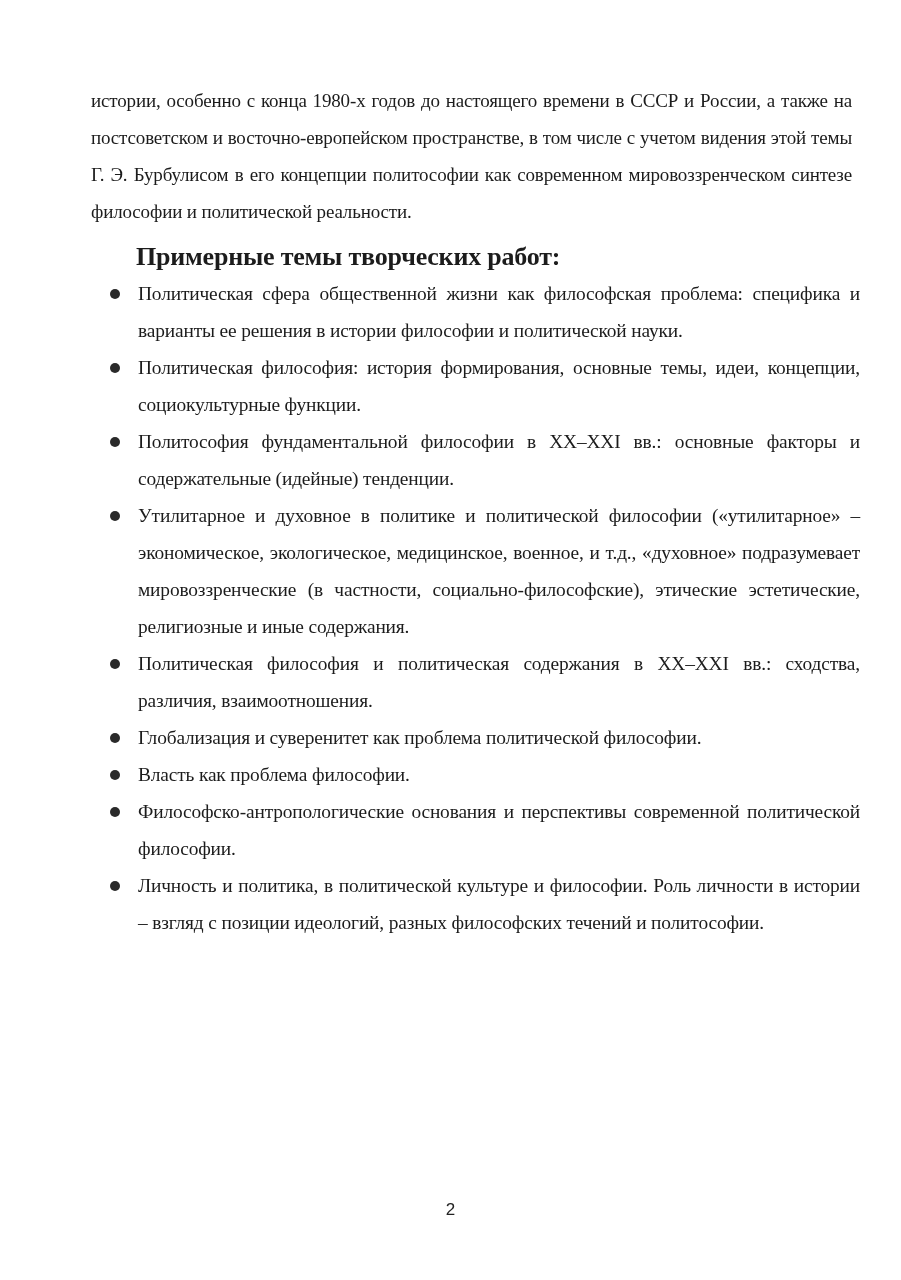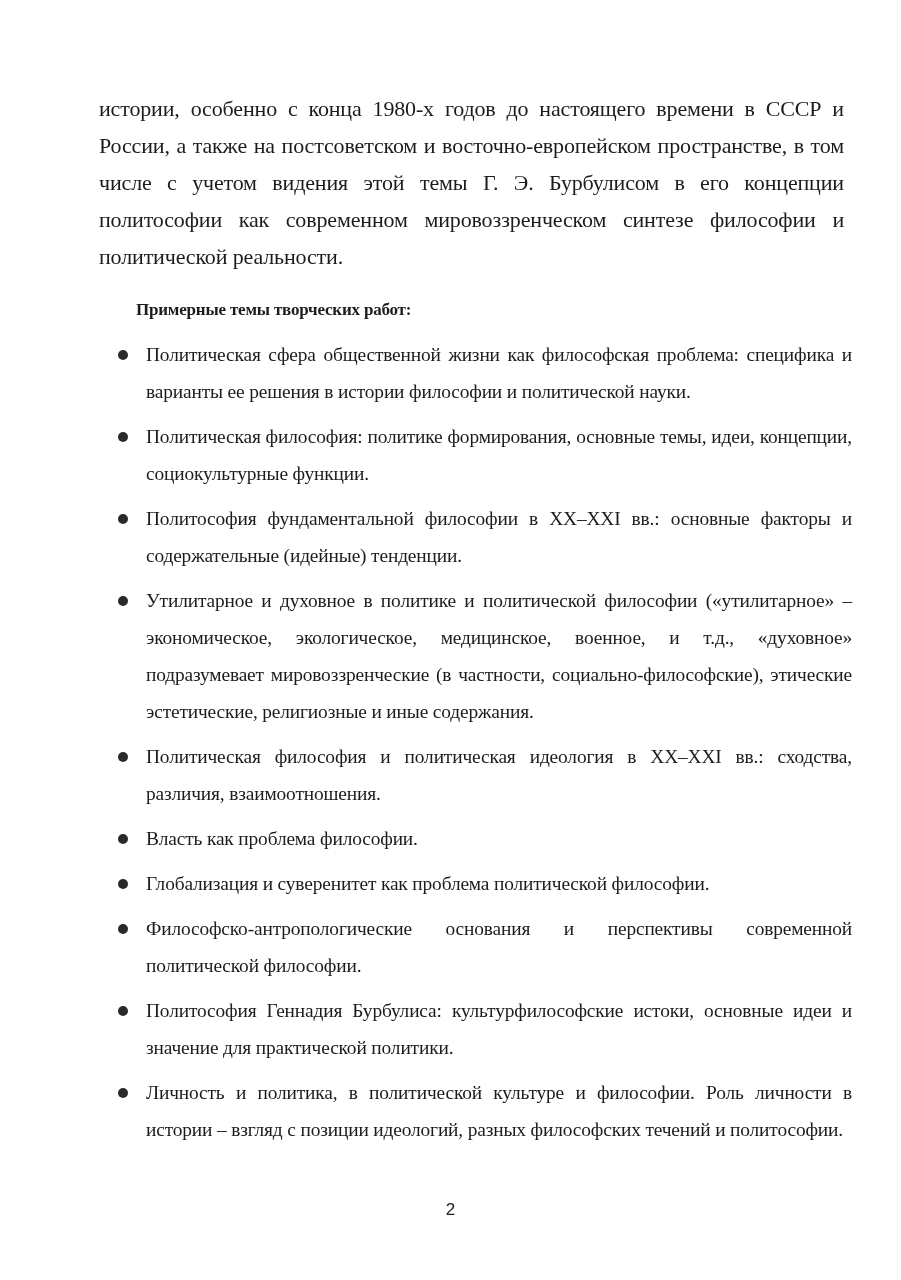--- a/index.html
+++ b/index.html
@@ -10,46 +10,46 @@
     overflow: hidden;
     font-family: "Liberation Serif", "DejaVu Serif", serif;
     color: #1c1c1c;
   }
   .page {
     position: absolute;
     left: 83px; top: 74px;
     width: 777px;
   }
   .para {
-    font-size: 22px;
+    font-size: 19px;
     line-height: 37px;
     text-align: justify;
-    margin: 16px;
+    margin: 8px;
     letter-spacing: -0.15px;
   }
   .heading {
-    font-size: 17px;
+    font-size: 26px;
     line-height: 37px;
     font-weight: bold;
     margin: 0 0 0 53px;
     letter-spacing: -0.2px;
   }
   ul.topics {
     list-style: none;
     margin: 0;
     padding: 0;
   }
   ul.topics li {
     position: relative;
     padding-left: 55px;
     font-size: 19.4px;
     line-height: 37px;
     text-align: justify;
     letter-spacing: -0.15px;
-    margin: 8px;
+    margin: 0;
   }
   ul.topics li + li { margin-top: 0px; }
   .bullet {
     position: absolute;
     left: 27px; top: 14px;
     width: 10px; height: 10px;
     border-radius: 50%;
     background: #2a2a2a;
   }
   .page-number {
@@ -63,25 +63,24 @@
   }
 </style>
 </head>
 <body>
 
 <div class="page">
   <p class="para">истории, особенно с конца 1980-х годов до настоящего времени в СССР и России, а также на постсоветском и восточно-европейском пространстве, в том числе с учетом видения этой темы Г. Э. Бурбулисом в его концепции политософии как современном мировоззренческом синтезе философии и политической реальности.</p>
   <p class="heading">Примерные темы творческих работ:</p>
   <ul class="topics">
     <li><span class="bullet"></span><span>Политическая сфера общественной жизни как философская проблема: специфика и варианты ее решения в истории философии и политической науки.</span></li>
-    <li><span class="bullet"></span><span>Политическая философия: политике формирования, основные темы, идеи, концепции, социокультурные функции.</span></li>
+    <li><span class="bullet"></span><span>Политическая философия: история формирования, основные темы, идеи, концепции, социокультурные функции.</span></li>
     <li><span class="bullet"></span><span>Политософия фундаментальной философии в XX–XXI вв.: основные факторы и содержательные (идейные) тенденции.</span></li>
     <li><span class="bullet"></span><span>Утилитарное и духовное в политике и политической философии («утилитарное» – экономическое, экологическое, медицинское, военное, и т.д., «духовное» подразумевает мировоззренческие (в частности, социально-философские), этические эстетические, религиозные и иные содержания.</span></li>
-    <li><span class="bullet"></span><span>Политическая философия и политическая идеология в XX–XXI вв.: сходства, различия, взаимоотношения.</span></li>
+    <li><span class="bullet"></span><span>Политическая философия и политическая содержания в XX–XXI вв.: сходства, различия, взаимоотношения.</span></li>
+    <li><span class="bullet"></span><span>Глобализация и суверенитет как проблема политической философии.</span></li>
     <li><span class="bullet"></span><span>Власть как проблема философии.</span></li>
-    <li><span class="bullet"></span><span>Глобализация и суверенитет как проблема политической философии.</span></li>
     <li><span class="bullet"></span><span>Философско-антропологические основания и перспективы современной политической философии.</span></li>
-    <li><span class="bullet"></span><span>Политософия Геннадия Бурбулиса: культурфилософские истоки, основные идеи и значение для практической политики.</span></li>
     <li><span class="bullet"></span><span>Личность и политика, в политической культуре и философии. Роль личности в истории – взгляд с позиции идеологий, разных философских течений и политософии.</span></li>
   </ul>
 </div>
 
 <div class="page-number">2</div>
 
 </body></html>

